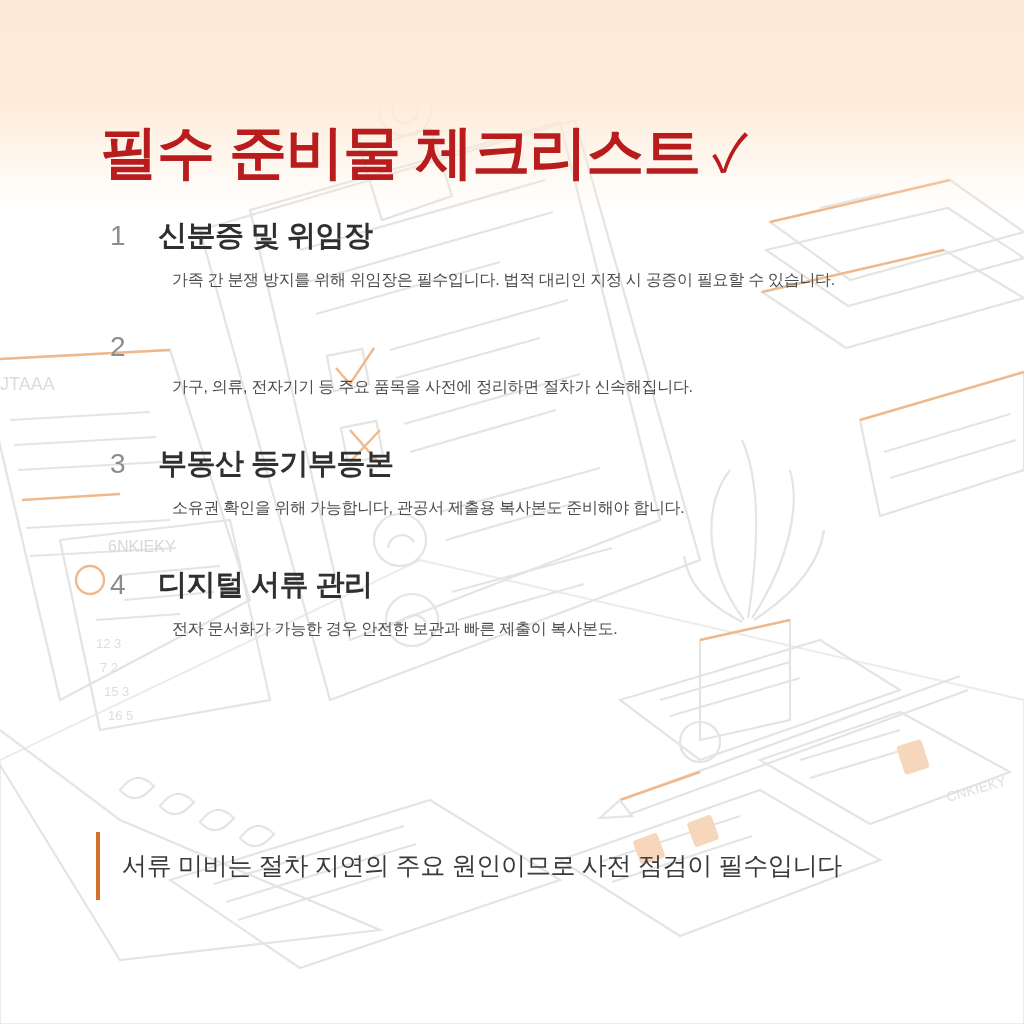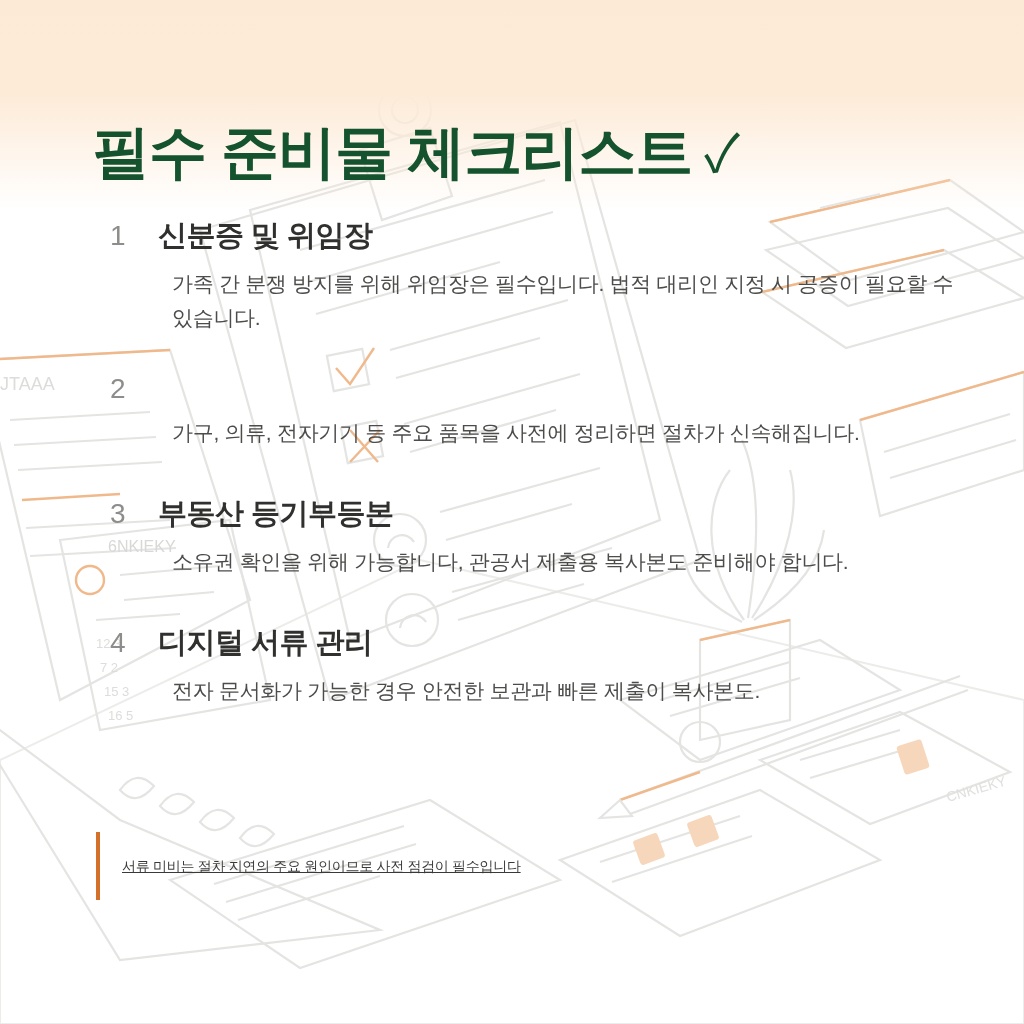--- a/index.html
+++ b/index.html
@@ -46,25 +46,25 @@
     position: relative;
     z-index: 3;
     width: 1024px;
     height: 1024px;
     box-sizing: border-box;
     padding: 0 64px;
   }
 
   #title {
     position: absolute;
-    left: 92px;
+    left: 100px;
     top: 112px;
     font-size: 58px;
     font-weight: bold;
-    color: #14532d;
+    color: #b91c1c;
     letter-spacing: -1px;
     white-space: nowrap;
   }
   #title .check {
     font-size: 52px;
     font-weight: normal;
     margin-left: 12px;
   }
 
   #list {
@@ -95,21 +95,21 @@
   .item-title {
     font-size: 29px;
     font-weight: bold;
     color: #30302f;
     letter-spacing: -0.5px;
     text-align: center;
   }
   .item-desc {
     margin-left: 76px;
     margin-top: 11px;
-    font-size: 21px;
+    font-size: 16px;
     line-height: 1.62;
     color: #4c4c4b;
     letter-spacing: -0.3px;
     max-width: 784px;
   }
 
   #footnote {
     position: absolute;
     left: 96px;
     top: 832px;
@@ -117,26 +117,25 @@
     align-items: stretch;
   }
   #footnote .bar {
     width: 4px;
     background: #d3712a;
     flex: 0 0 4px;
     margin-right: 22px;
     height: 68px;
   }
   #footnote .text {
-    font-size: 14px;
+    font-size: 25px;
     color: #3a3a39;
     letter-spacing: -0.3px;
     align-self: center;
     line-height: 1.5;
-    text-decoration: underline;
   }
 </style>
 </head>
 <body>
 
 <div id="card">
 
   <svg id="bg-illustration" viewBox="0 0 1024 1024" xmlns="http://www.w3.org/2000/svg">
     <defs>
       <style>

